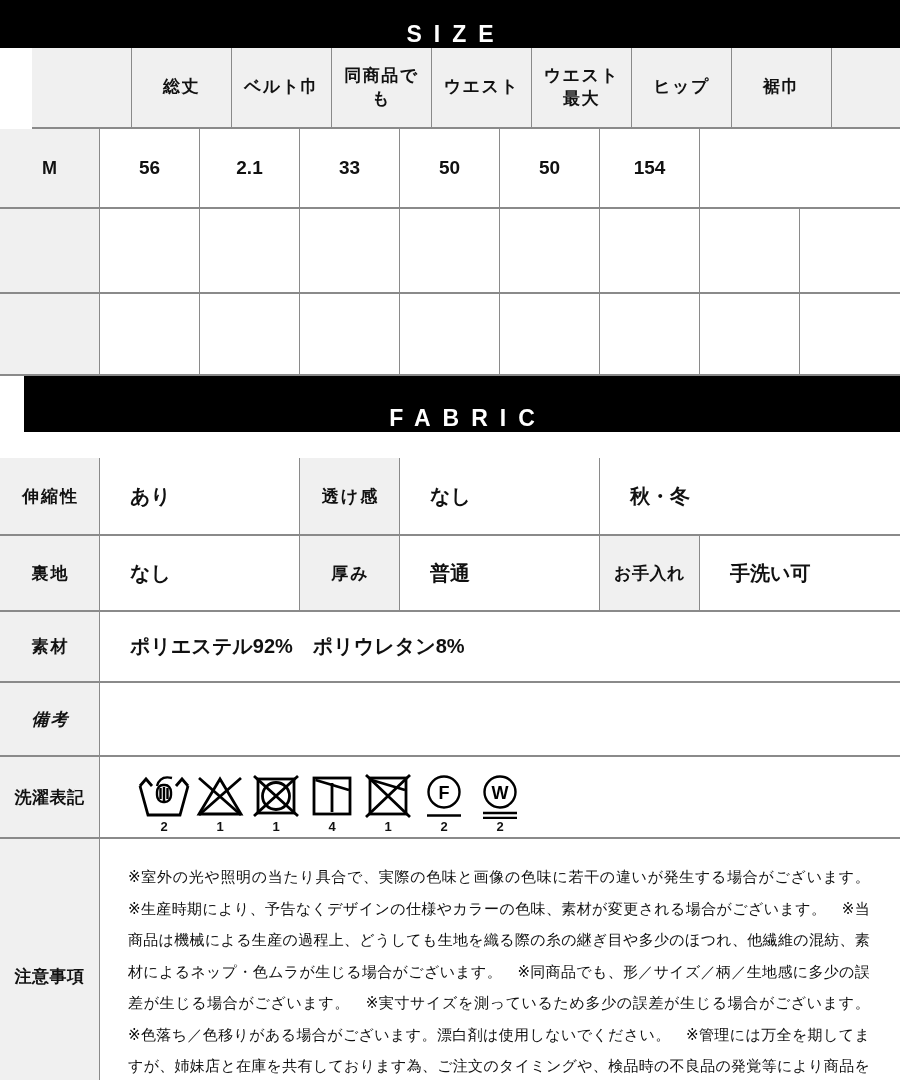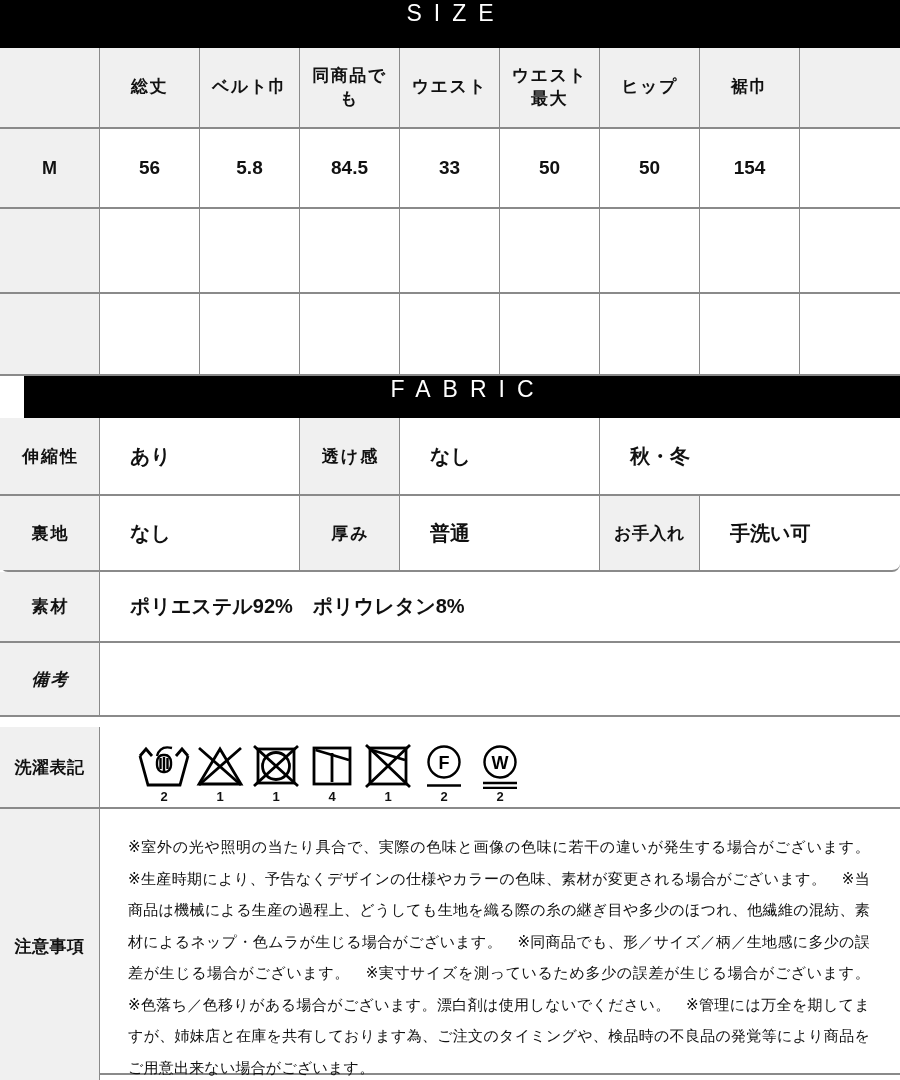--- a/index.html
+++ b/index.html
@@ -4,39 +4,39 @@
 <style>
   html,body { margin:0; padding:0; background:#ffffff; }
   body {
     width:900px; height:1080px; overflow:hidden; position:relative;
     font-family:"Liberation Sans","DejaVu Sans",sans-serif;
     color:#111;
     -webkit-font-smoothing:antialiased;
   }
   .section-bar {
     background:#000; color:#fff;
-    display:flex; align-items:flex-start; justify-content:center;
-    font-weight:normal; font-size:23px;
+    display:flex; align-items:flex-end; justify-content:center;
+    font-weight:bold; font-size:23px;
     letter-spacing:12px; text-indent:12px;
   }
   #size-bar   { height:48px; }
-  #fabric-bar { height:42px;margin-left:24px; }
+  #fabric-bar { height:56px;margin-left:24px; }
 
   
   .size-row {
     display:grid; grid-template-columns:repeat(9,100px);
     border-bottom:2px solid #8a8a8a;
   }
   .size-row > div {
     border-right:1px solid #8a8a8a;
     display:flex; align-items:center; justify-content:center;
     text-align:center;
   }
   .size-row > div:last-child { border-right:none; }
-  #size-header-row { height:79px; }
+  #size-header-row { height:79px;margin-left:32px; }
   #size-header-row > div {
     background:#f0f0f0; font-weight:bold; font-size:17px;
     letter-spacing:1.5px; line-height:1.35; padding:0 4px;
   }
   .size-data-row { height:78px; font-weight:bold; font-size:19px; }
   #size-row-2 { height:83px; }
   #size-row-3 { height:80px; }
   .size-data-row > div:first-child { background:#f0f0f0; font-size:18px; }
 
   
@@ -50,25 +50,25 @@
     display:flex; align-items:center; justify-content:center;
     font-weight:bold; font-size:17px; letter-spacing:2px; text-indent:2px;
     text-align:center;
   }
   .spec-label.tight { letter-spacing:0.5px; text-indent:0; }
   .spec-value {
     display:flex; align-items:center;
     font-weight:bold; font-size:20px;
     padding-left:30px;
   }
-  #fabric-row-a { height:76px; }
-  #fabric-row-b { height:74px;border-radius:8px; }
+  #fabric-row-a { height:76px;margin-top:26px; }
+  #fabric-row-b { height:74px; }
   #material-row { height:69px; }
   #remarks-row  { height:72px;font-style:italic; }
-  #care-row     { height:80px;margin-top:10px; }
+  #care-row     { height:80px; }
   #notes-row    { height:264px; }
 
   
   .care-icons {
     display:flex; align-items:flex-start; gap:4px;
     padding-left:38px; padding-top:16px;
   }
   .care-icon { display:flex; flex-direction:column; align-items:center; width:52px; }
   .care-icon svg { display:block; }
   .care-icon .num { font-size:13px; font-weight:bold; line-height:14px; margin-top:1px; }
@@ -105,22 +105,21 @@
       <div>ウエスト</div>
       <div>ウエスト最大</div>
       <div>ヒップ</div>
       <div>裾巾</div>
       <div></div>
     </div>
 
     <div id="size-row-1" class="size-row size-data-row">
       <div>M</div>
       <div>56</div>
-      <div>5.8</div>
-      <div>84.5</div>
+      <div>2.1</div>
       <div>33</div>
       <div>50</div>
       <div>50</div>
       <div>154</div>
       <div></div>
     </div>
 
     <div id="size-row-2" class="size-row size-data-row">
       <div></div>
       <div></div>

